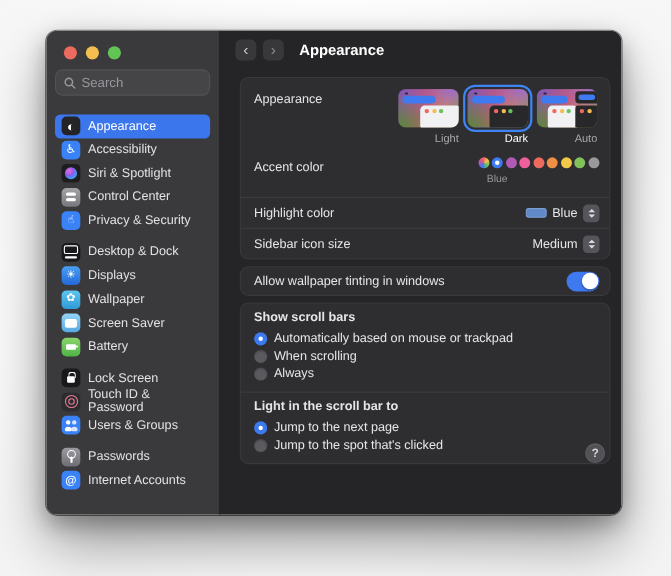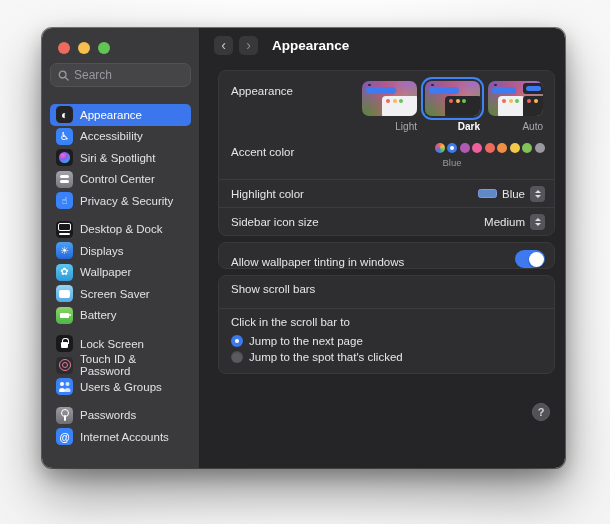--- a/index.html
+++ b/index.html
@@ -122,48 +122,48 @@
   .win.dark { background:#28282b; }
   .dots { position:absolute; top:3px; left:4px; display:flex; gap:2.5px; }
   .dot { width:4px; height:4px; border-radius:50%; }
   .dot.r { background:#ee6a5f; } .dot.y { background:#f5bd4f; } .dot.g { background:#66c45c; }
   .lightwin { position:absolute; left:10px; top:15px; width:27px; bottom:-2px; border-radius:4px; background:#f1f1f3; }
   .darkcol { position:absolute; right:-2px; top:2px; bottom:-2px; width:22px; }
   .dtop { position:absolute; top:0; left:0; right:0; height:11px; background:#28282b; border-radius:3px; }
   .dpill { position:absolute; left:3px; top:3px; width:15px; height:5px; border-radius:2.5px; background:#3f7bf0; }
   .dwin { position:absolute; top:13px; left:0; right:0; bottom:0; background:#28282b; border-radius:3px; }
   .thumb-label { margin-top:5px; text-align:right; font-size:10px; color:#a9a9ae; }
-  .thumb-wrap.sel .thumb-label { color:#ffffff; font-weight:700; }
+  .thumb-wrap.sel .thumb-label { color:#ffffff; font-weight:400; }
 
   .row-accent { height:46px; align-items:flex-start; padding-top:13px; }
   #swatch-row { display:flex; gap:1.5px; margin-top:-3px; }
   .swatch-col { display:flex; flex-direction:column; align-items:center; width:11px; }
   .swatch { width:10px; height:10px; border-radius:50%; border:none; padding:0; cursor:default;
             display:flex; align-items:center; justify-content:center; }
   .swatch .inner { width:4px; height:4px; border-radius:50%; background:#fff; }
   .swatch.multi { background:conic-gradient(from 200deg, #3f7bf0, #b05ab4, #ee5f5f, #f5c04c, #66c45c, #3f7bf0); }
   .swatch-cap { margin-top:4px; font-size:9.5px; color:#98989d; white-space:nowrap; height:11px; }
 
   .row-plain { height:27px; }
   .rright { display:flex; align-items:center; gap:5px; }
   .colorchip { width:19px; height:9px; border-radius:2.5px; background:#6189c7; border:1px solid #7b9dd4; }
   .stepper { width:15px; height:16px; border-radius:4px; background:#55555b; display:flex;
              flex-direction:column; align-items:center; justify-content:center; gap:2px; border:none; cursor:default; }
   .stepper .up { width:0; height:0; border-left:3px solid transparent; border-right:3px solid transparent;
                  border-bottom:3.5px solid #dededf; }
   .stepper .down { width:0; height:0; border-left:3px solid transparent; border-right:3px solid transparent;
                    border-top:3.5px solid #dededf; }
 
-  .row-toggle { height:25px;align-items:flex-end; }
+  .row-toggle { height:25px; }
   .toggle { width:30px; height:18px; border-radius:9px; background:#3f79ef; position:relative; cursor:default; }
   .toggle .knob { position:absolute; top:1.5px; right:1.5px; width:15px; height:15px; border-radius:50%;
                   background:#ffffff; box-shadow:0 1px 2px rgba(0,0,0,.4); }
 
   .section { padding:7px 12px 8px 12px; }
-  .sec-title { color:#e6e6e8; font-size:11.5px; margin-bottom:5px; }
+  .sec-title { color:#e6e6e8; font-size:11.5px; margin-bottom:5px;font-weight:bold; }
   .radio-row { display:flex; align-items:center; gap:6px; height:16px; cursor:default; }
   .radio { width:12px; height:12px; border-radius:50%; background:#5a5a5f; flex:none;
            display:flex; align-items:center; justify-content:center;
            box-shadow:inset 0 1px 2px rgba(0,0,0,.25); }
   .radio.on { background:#3c78ee; box-shadow:none; }
   .radio.on::after { content:""; width:4px; height:4px; border-radius:50%; background:#fff; }
   .radio-label { color:#e6e6e8; font-size:11.5px; }
 
   .help { position:absolute; right:15px; bottom:47px; width:18px; height:18px; border-radius:50%;
           background:#515156; border:1px solid #5e5e63; color:#d3d3d6; font-size:11px; font-weight:700;
@@ -402,24 +402,38 @@
             <span class="rlabel">Allow wallpaper tinting in windows</span>
             <div class="toggle" id="tint-toggle" style="background: rgb(63, 121, 239);">
               <span class="knob"></span>
             </div>
           </div>
         </div>
 
         <div class="group">
           <div class="section">
             <div class="sec-title">Show scroll bars</div>
+            <div id="sb-options">
+                <div class="radio-row">
+                  <span class="radio on"></span>
+                  <span class="radio-label">Automatically based on mouse or trackpad</span>
+                </div>
+                <div class="radio-row">
+                  <span class="radio"></span>
+                  <span class="radio-label">When scrolling</span>
+                </div>
+                <div class="radio-row">
+                  <span class="radio"></span>
+                  <span class="radio-label">Always</span>
+                </div>
+              </div>
           </div>
           <div class="hair"></div>
           <div class="section">
-            <div class="sec-title">Click in the scroll bar to</div>
+            <div class="sec-title">Light in the scroll bar to</div>
             <div id="sc-options">
                 <div class="radio-row">
                   <span class="radio on"></span>
                   <span class="radio-label">Jump to the next page</span>
                 </div>
                 <div class="radio-row">
                   <span class="radio"></span>
                   <span class="radio-label">Jump to the spot that's clicked</span>
                 </div>
               </div>

